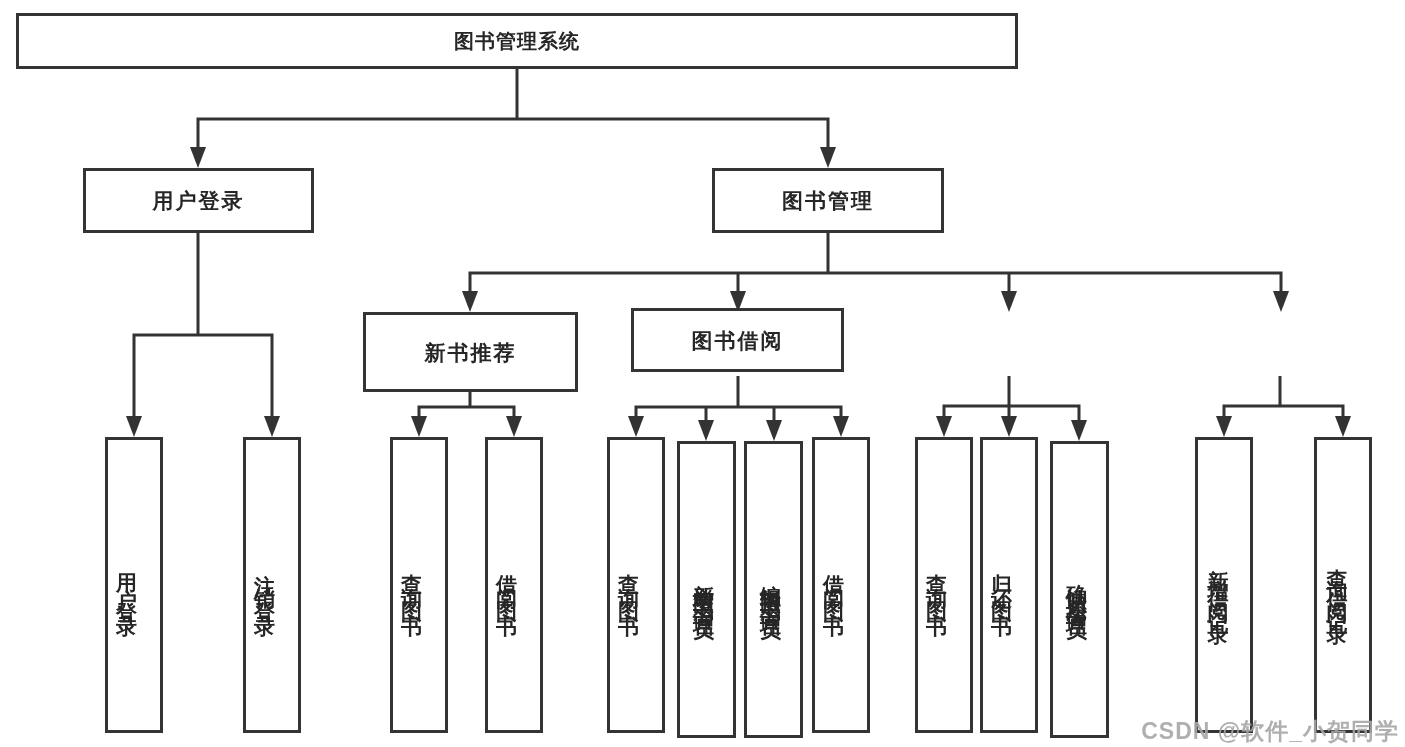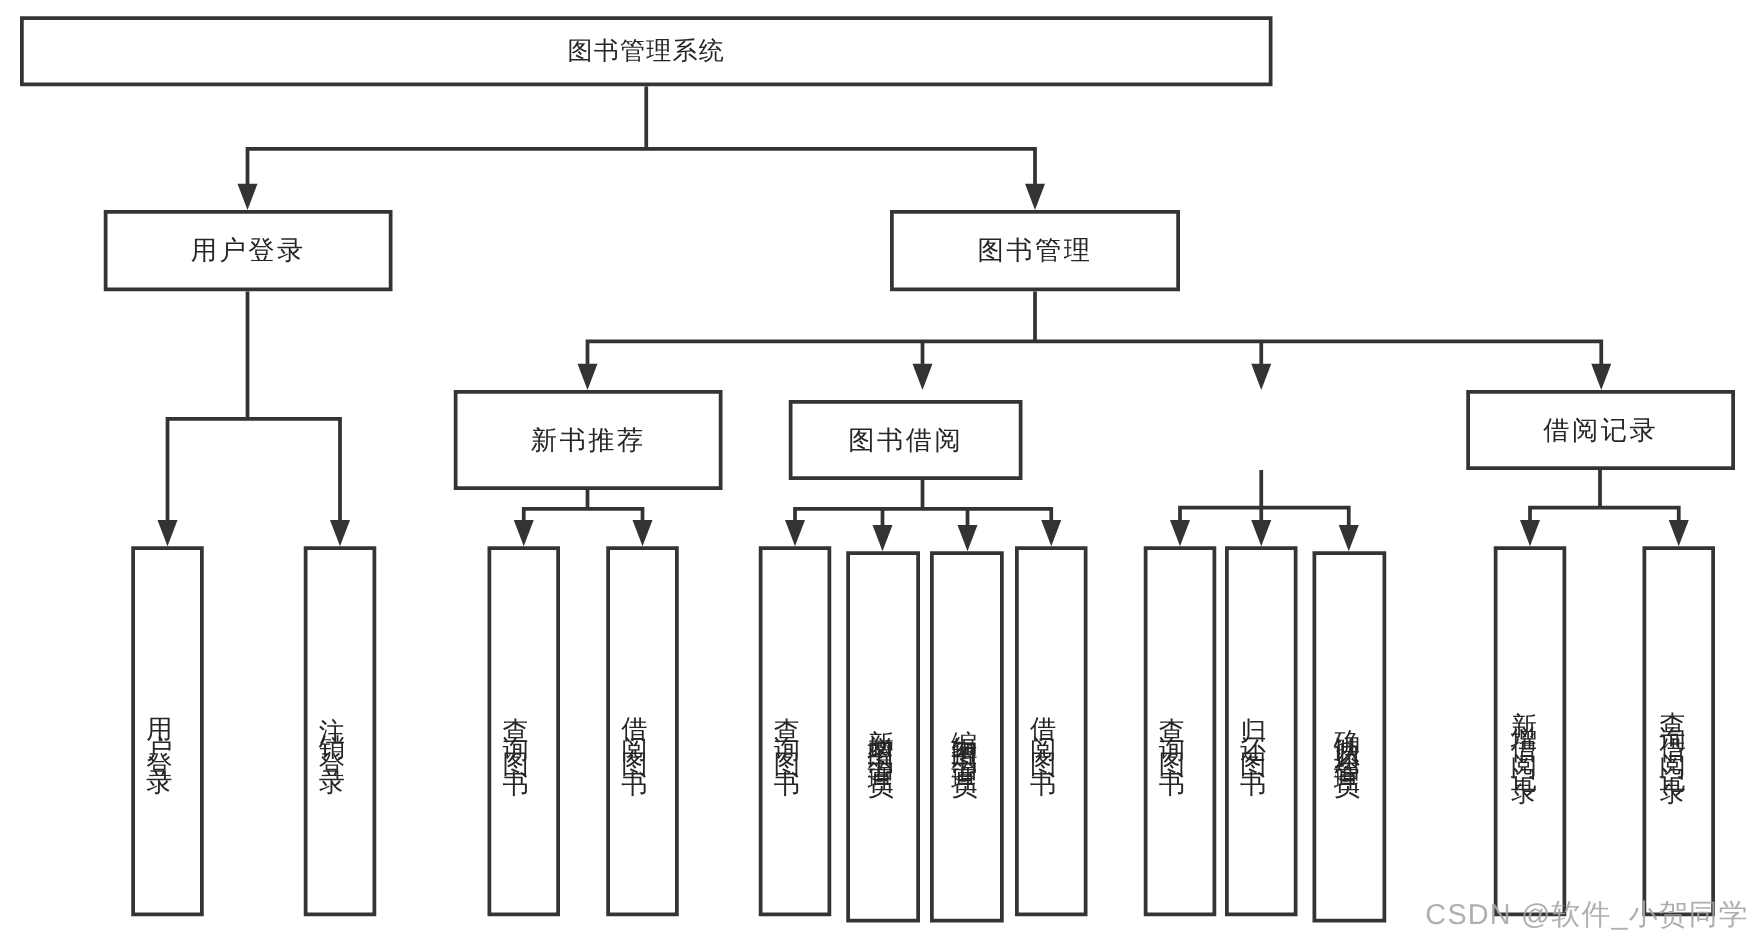--- a/index.html
+++ b/index.html
@@ -1,18 +1,18 @@
 <!DOCTYPE html>
 <html><head>
 <meta charset="utf-8">
 <style>
   html,body{margin:0;padding:0;background:#ffffff;}
   .stage{
     position:relative;width:1405px;height:747px;background:#ffffff;overflow:hidden;
-    font-family:"Liberation Sans",sans-serif;color:#262626;
+    font-family:"Liberation Sans",sans-serif;color:#262626;font-weight:bold;
   }
   .connectors{position:absolute;left:0;top:0;width:1405px;height:747px;z-index:1;}
   .box{
     position:absolute;box-sizing:border-box;background:#ffffff;
     border:3px solid #343434;display:flex;align-items:center;justify-content:center;
     z-index:2;
   }
   .hbox span{font-size:21px;letter-spacing:2px;white-space:nowrap;line-height:1;}
   .root span{font-size:20px;letter-spacing:1px;}
   .vtext{
@@ -79,25 +79,22 @@
   <div class="box hbox" style="left:83px;top:168px;width:231px;height:65px">
     <span>用户登录</span>
   </div>
   <div class="box hbox" style="left:712px;top:168px;width:232px;height:65px">
     <span>图书管理</span>
   </div>
 
   <div class="box hbox" style="left:363px;top:312px;width:215px;height:80px">
     <span>新书推荐</span>
   </div>
-  <div class="box hbox" style="left:631px;top:320px;width:187px;height:64px">
+  <div class="box hbox" style="left:631px;top:308px;width:213px;height:64px">
     <span>图书借阅</span>
-  </div>
-  <div class="box hbox" style="left:1173px;top:312px;width:215px;height:64px">
-    <span>借阅记录</span>
   </div>
 
   <div class="box vbox" style="left:105px;top:437px;width:58px;height:296px">
     <span class="vtext">用户登录</span>
   </div>
   <div class="box vbox" style="left:243px;top:437px;width:58px;height:296px">
     <span class="vtext">注销登录</span>
   </div>
 
   <div class="box vbox" style="left:390px;top:437px;width:58px;height:296px">

